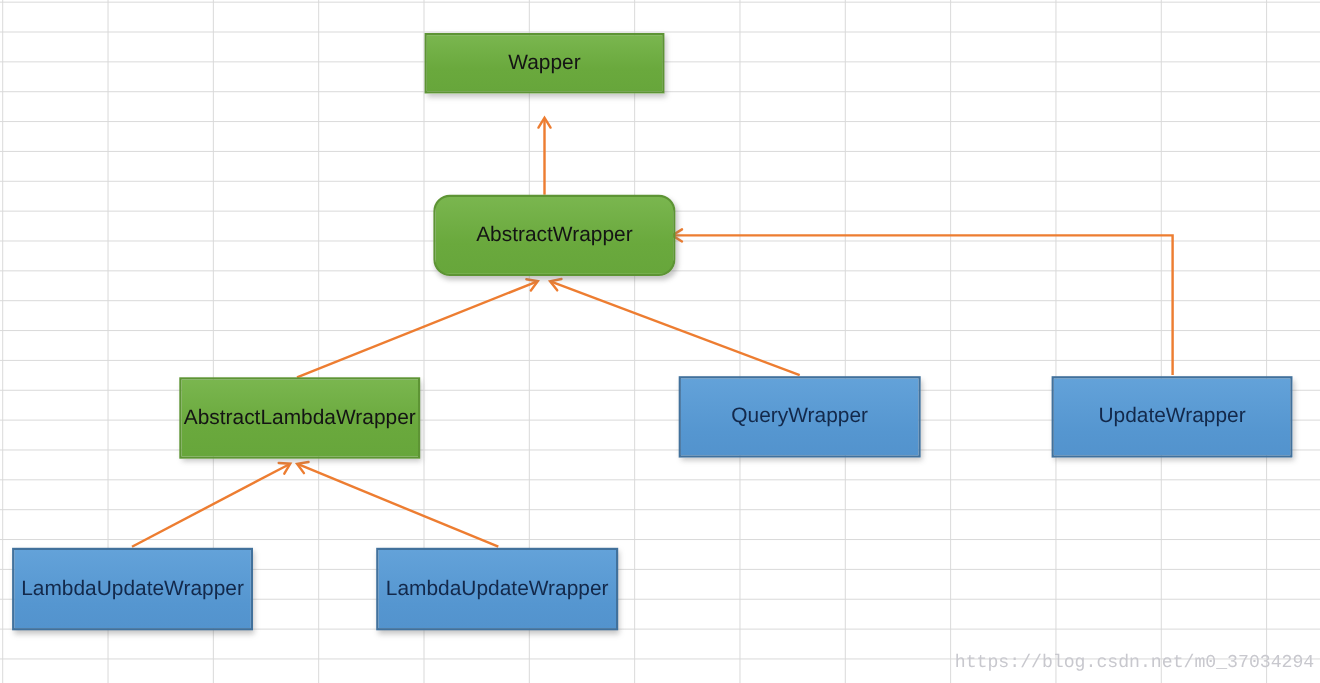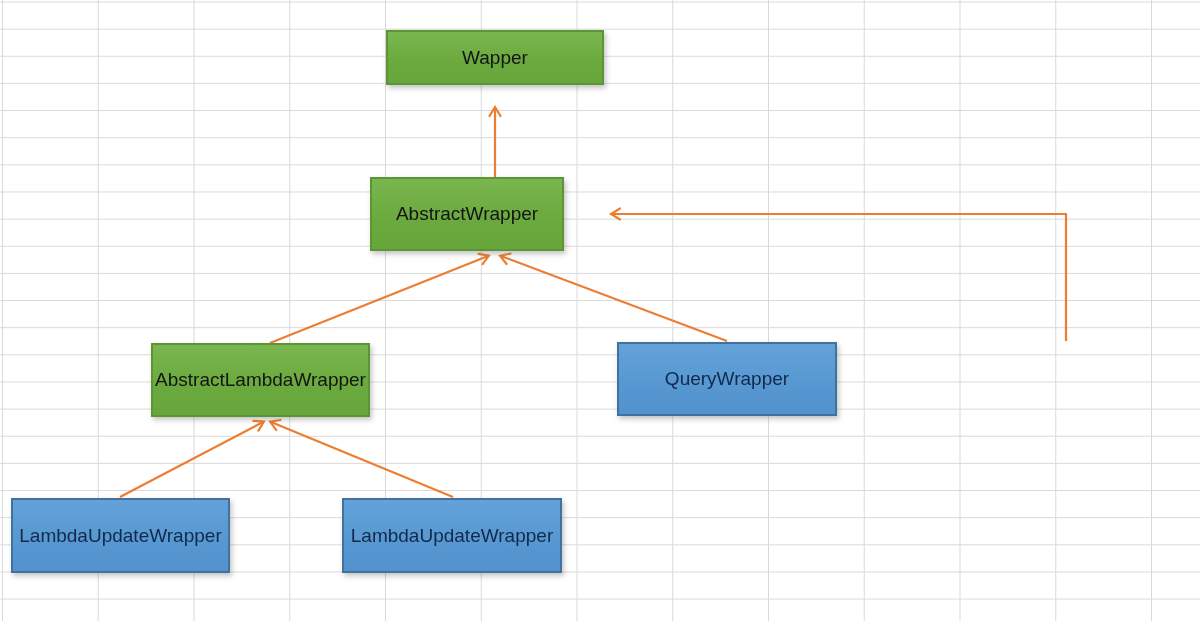--- a/index.html
+++ b/index.html
@@ -56,35 +56,39 @@
       <path d="M1066 341 L1066 214 L612 214" marker-end="url(#vhead)"></path>
       <path d="M120 497 L263 422" marker-end="url(#vhead)"></path>
       <path d="M453 497 L271 422" marker-end="url(#vhead)"></path>
     </g>
   </svg>
 
   <div class="node green" style="left:386px; top:30px; width:218px; height:55px;">
     <span>Wapper</span>
   </div>
 
-  <div class="node green" style="left:370px; top:177px; width:194px; height:74px;">
+  <div class="node green" style="left:394px; top:177px; width:220px; height:74px;border-radius:15px;">
     <span>AbstractWrapper</span>
   </div>
 
-  <div class="node green" style="left:151px; top:343px; width:219px; height:74px;">
+  <div class="node green" style="left:163px; top:343px; width:219px; height:74px;">
     <span>AbstractLambdaWrapper</span>
   </div>
 
   <div class="node blue" style="left:617px; top:342px; width:220px; height:74px;">
     <span>QueryWrapper</span>
   </div>
 
+  <div class="node blue" style="left:956px; top:342px; width:219px; height:74px;">
+    <span>UpdateWrapper</span>
+  </div>
 
   <div class="node blue" style="left:11px; top:498px; width:219px; height:75px;">
     <span>LambdaUpdateWrapper</span>
   </div>
 
   <div class="node blue" style="left:342px; top:498px; width:220px; height:75px;">
     <span>LambdaUpdateWrapper</span>
   </div>
 
+  <div class="watermark">https://blog.csdn.net/m0_37034294</div>
 
 </div>
 
 </body></html>

